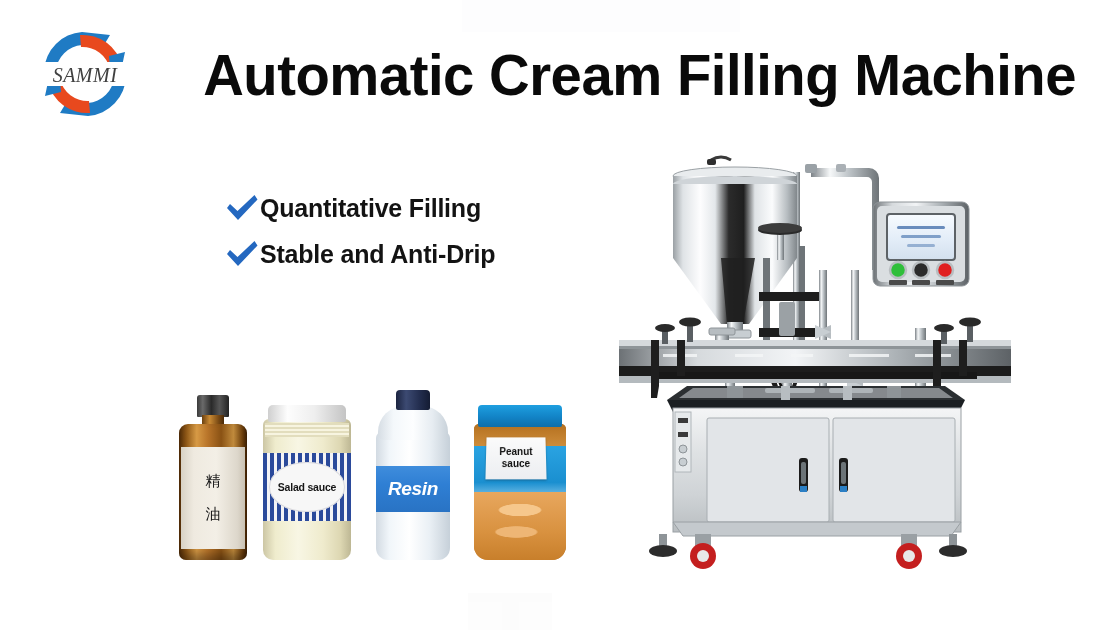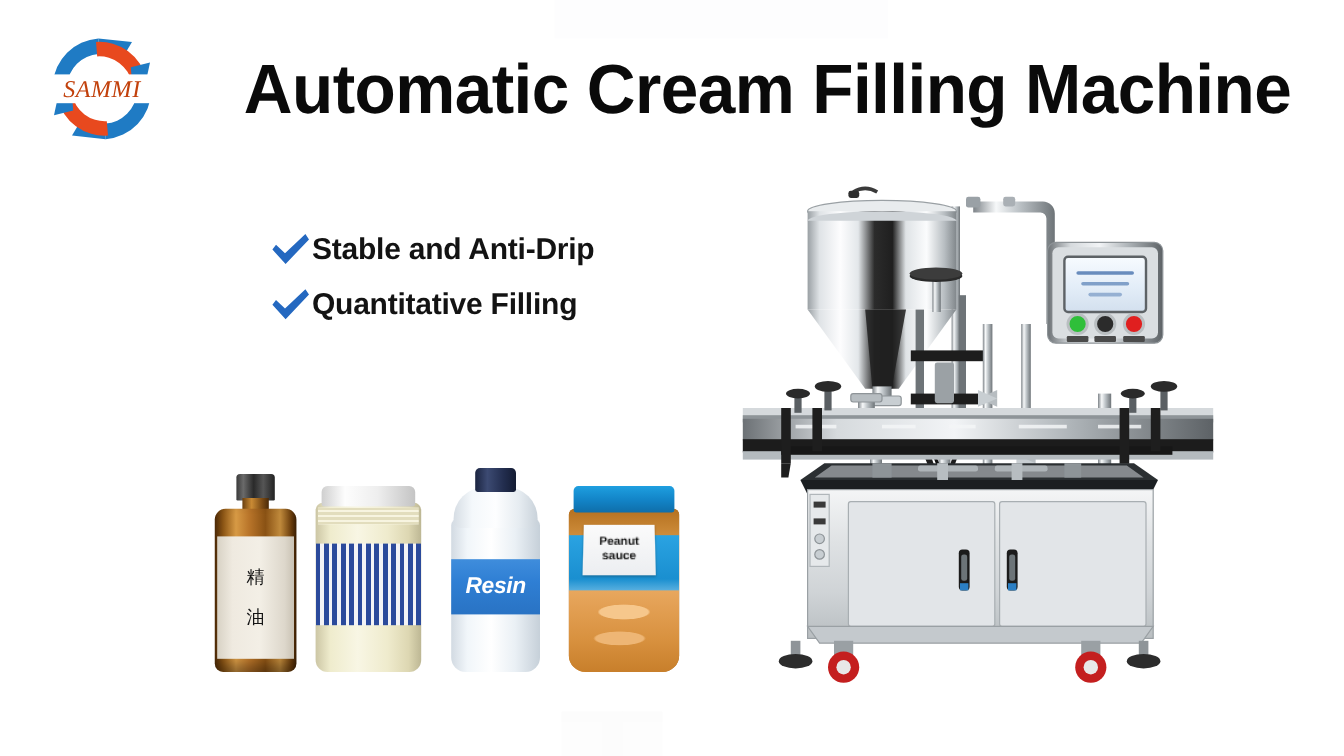--- a/index.html
+++ b/index.html
@@ -38,21 +38,21 @@
   
   .logo-wrap { position:absolute; left:30px; top:26px; width:110px; height:96px; }
   .logo-svg { display:block; width:110px; height:96px; }
   .logo-text {
     position:absolute; left:0; top:38px; width:110px;
     text-align:center;
     font-family:"Liberation Serif", serif;
     font-style:italic;
     font-size:20px;
     letter-spacing:0.5px;
-    color:#c2410c;
+    color:#404040;
   }
 
   
   .title {
     position:absolute; left:190px; top:44px; width:880px;
     text-align:center;
     font-family:"Liberation Sans Narrow","Liberation Sans", sans-serif;
     font-weight:bold;
     font-size:58px;
     line-height:62px;
@@ -239,28 +239,28 @@
   </div>
 
   <div class="title">Automatic Cream Filling Machine</div>
 
   <div class="bullets">
 
     <div class="bullet-row">
       <svg class="check-icon" viewBox="0 0 36 30">
         <path d="M3 15 L6 11 L13.5 18 L30.5 2 L33.5 6.5 L14 27 Z" fill="#2468c0"></path>
       </svg>
-      <span class="bullet-label">Stable and Anti-Drip</span>
+      <span class="bullet-label">Quantitative Filling</span>
     </div>
 
     <div class="bullet-row">
       <svg class="check-icon" viewBox="0 0 36 30">
         <path d="M3 15 L6 11 L13.5 18 L30.5 2 L33.5 6.5 L14 27 Z" fill="#2468c0"></path>
       </svg>
-      <span class="bullet-label">Quantitative Filling</span>
+      <span class="bullet-label">Stable and Anti-Drip</span>
     </div>
 
 
   </div>
 
   <div class="products">
 
     <div class="product oil">
       <div class="oil-cap"></div>
       <div class="oil-neck"></div>
@@ -269,20 +269,21 @@
         <span>精</span>
         <span>油</span>
       </div>
     </div>
 
     <div class="product salad">
       <div class="salad-body"></div>
       <div class="salad-rings"></div>
       <div class="salad-lid"></div>
       <div class="salad-band"></div>
+      <div class="salad-oval">Salad sauce</div>
     </div>
 
     <div class="product resin">
       <div class="resin-body"></div>
       <div class="resin-shoulder"></div>
       <div class="resin-cap"></div>
       <div class="resin-label">Resin</div>
     </div>
 
     <div class="product peanut">

